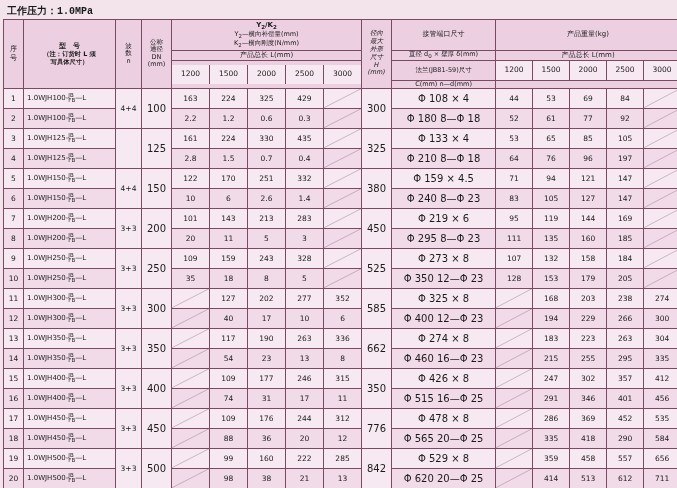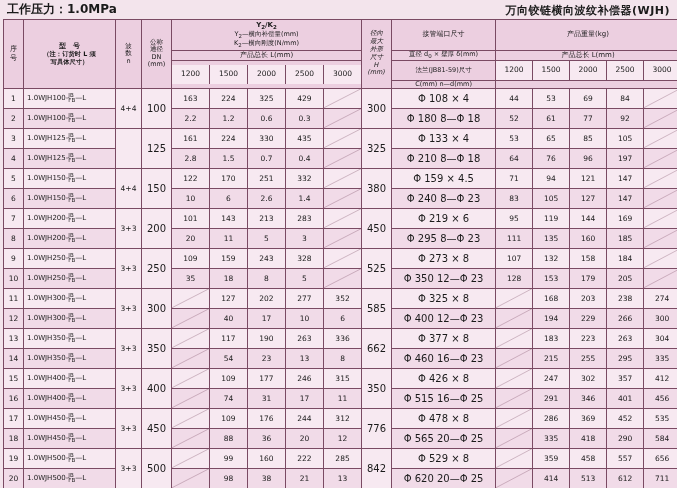--- a/index.html
+++ b/index.html
@@ -6,21 +6,21 @@
   body{
     width:677px;height:488px;
     background:#f3e4ec;
     font-family:"DejaVu Sans","Liberation Sans",sans-serif;
     font-size:8px;
     color:#1a1a1a;
     overflow:hidden;
   }
   .page{position:relative;width:677px;height:488px;box-sizing:border-box;padding:2px 3px 0 3px;}
   .topbar{display:flex;justify-content:space-between;align-items:flex-end;height:16px;padding:0 4px 1px 4px;}
-  .topleft{font-size:12px;font-weight:bold;}
+  .topleft{font-size:10px;font-weight:bold;font-family:Liberation Mono, monospace;}
   .topright{font-size:11px;font-weight:bold;letter-spacing:0.5px;}
   table{border-collapse:collapse;width:671px;table-layout:fixed;}
   td,th{border:1px solid #7a4a63;padding:0;text-align:center;vertical-align:middle;font-weight:normal;}
   thead td{background:#eccfe0;font-size:8px;line-height:1.05;}
   tbody td{background:#f7e9f1;font-size:7.5px;height:19px;}
   tbody tr:nth-child(even) td{background:#f1dbe8;}
   .model{font-size:7px;text-align:left;padding-left:3px;white-space:nowrap;}
   .model .sub{display:inline-block;font-size:5.5px;line-height:1.0;vertical-align:middle;text-align:left;}
   .diag{position:relative;overflow:hidden;}
   .diag .d{position:absolute;left:-10%;top:-10%;width:120%;height:120%;}
@@ -31,21 +31,20 @@
   .hdr-xs{font-size:6.5px;}
   .sup{font-size:5.5px;vertical-align:sub;}
 </style>
 </head>
 <body>
 
 <div class="page">
 
   <div class="topbar">
     <div class="topleft">工作压力：1.0MPa</div>
-    <div class="topright">万向铰链横向波纹补偿器(WJH)</div>
   </div>
 
   <table>
     <colgroup>
       <col style="width:20px">
       <col style="width:92px">
       <col style="width:26px">
       <col style="width:30px">
       <col style="width:38px">
         <col style="width:38px">
@@ -424,21 +423,21 @@
           <td class="num diag">
             <svg class="d" viewBox="0 0 100 100" preserveAspectRatio="none">
               <line x1="0" y1="100" x2="100" y2="0" stroke="#7a4a63" stroke-width="1"></line>
             </svg>
           </td>
           <td class="num">117</td>
           <td class="num">190</td>
           <td class="num">263</td>
           <td class="num">336</td>
           <td rowspan="2" class="ds">662</td>
-          <td class="ds">Φ 377 × 8</td>
+          <td class="ds">Φ 274 × 8</td>
           <td class="num diag">
             <svg class="d" viewBox="0 0 100 100" preserveAspectRatio="none">
               <line x1="0" y1="100" x2="100" y2="0" stroke="#7a4a63" stroke-width="1"></line>
             </svg>
           </td>
           <td class="num">183</td>
           <td class="num">223</td>
           <td class="num">263</td>
           <td class="num">304</td>
         </tr>

